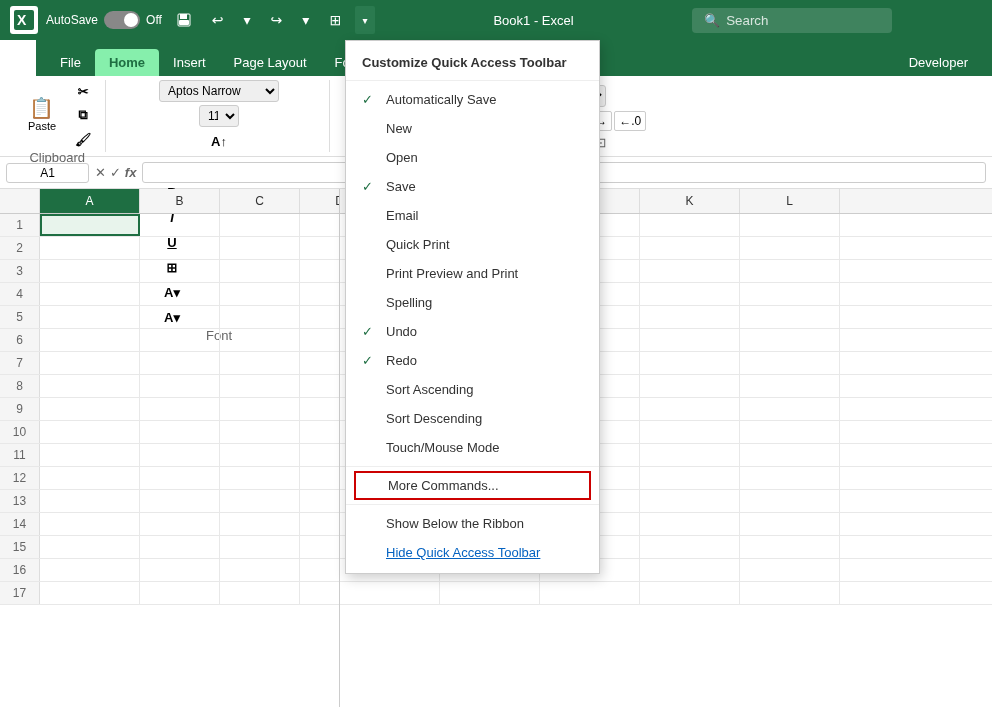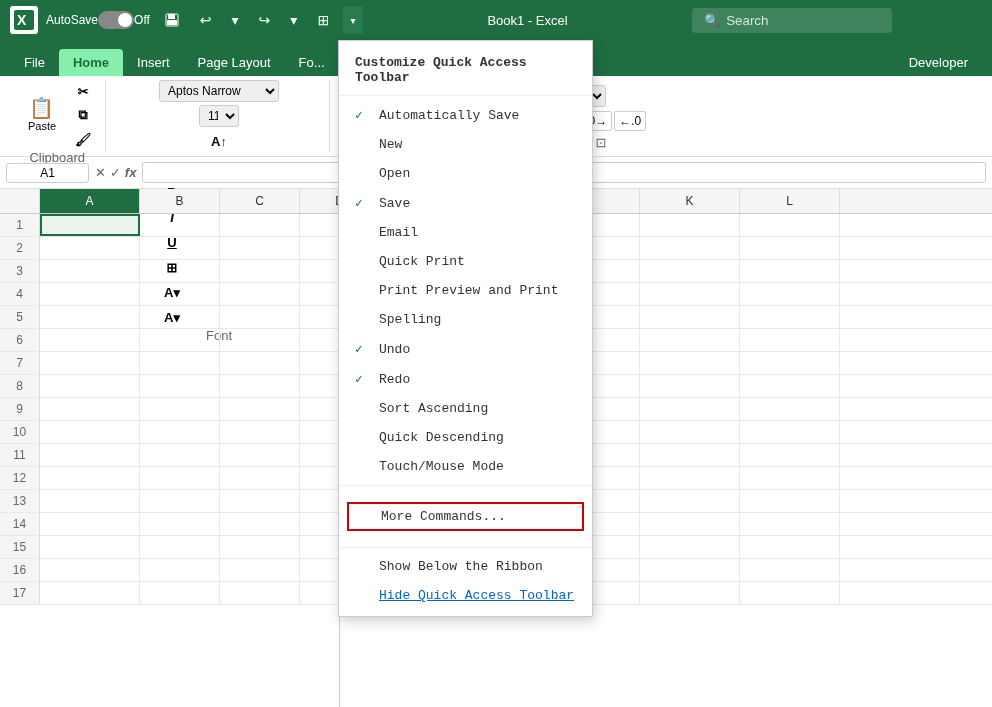--- a/index.html
+++ b/index.html
@@ -21,21 +21,21 @@
       flex: 1;
     }
     .excel-logo {
       width: 28px; height: 28px;
       background: #fff;
       border-radius: 3px;
       display: flex; align-items: center; justify-content: center;
       color: #1e6e42; font-weight: bold; font-size: 14px;
     }
     .autosave-area {
-      display: flex; align-items: center; color: #fff; font-size: 12px;
+      display: flex; align-items: center; gap: 6px; color: #fff; font-size: 12px;
     }
     .toggle-switch {
       background: #888;
       border-radius: 10px;
       width: 36px; height: 18px;
       display: flex; align-items: center;
       padding: 2px;
     }
     .toggle-knob {
       background: #fff;
@@ -66,20 +66,21 @@
     }
     .search-bar input::placeholder { color: rgba(255,255,255,0.8); }
 
     
     .ribbon-tabs {
       background: #1e6e42;
       display: flex;
       align-items: flex-end;
       padding: 0 10px;
       height: 36px;
+      margin-left: 36px;
     }
     .ribbon-tab {
       padding: 6px 14px;
       color: #fff;
       cursor: pointer;
       font-size: 13px;
       border-radius: 4px 4px 0 0;
     }
     .ribbon-tab.active {
       background: #86efac;
@@ -291,28 +292,27 @@
       background: #e8f4ec;
     }
     .cell.col-a { width: 100px; min-width: 100px; }
     .cell.col-b, .cell.col-c, .cell.col-d { width: 80px; min-width: 80px; }
     .cell.col-wide { width: 100px; min-width: 100px; }
 
     
     .dropdown-overlay {
       position: absolute;
       top: 40px;
-      left: 338px;
+      left: 345px;
       background: #fff;
       border: 1px solid #ccc;
       box-shadow: 2px 4px 12px rgba(0,0,0,0.2);
       width: 255px;
       z-index: 1000;
       padding: 6px 0;
-      font-family: Liberation Mono, monospace;
     }
     .dropdown-title {
       font-size: 13px;
       font-weight: 600;
       padding: 8px 16px 10px 16px;
       color: #333;
       border-bottom: 1px solid #eee;
       margin-bottom: 4px;
     }
     .dropdown-item {
@@ -805,28 +805,28 @@
       <div class="dropdown-item">
         <span class="check" style="color: rgb(30, 110, 66);">✓</span>
         <span>Redo</span>
       </div>
       <div class="dropdown-item">
         <span class="check" style="color: rgb(30, 110, 66);"></span>
         <span>Sort Ascending</span>
       </div>
       <div class="dropdown-item">
         <span class="check" style="color: rgb(30, 110, 66);"></span>
-        <span>Quick Descending</span>
+        <span>Sort Descending</span>
       </div>
       <div class="dropdown-item">
         <span class="check" style="color: rgb(30, 110, 66);"></span>
         <span>Touch/Mouse Mode</span>
       </div>
       <hr class="dropdown-divider">
-      <div class="dropdown-item" style="border: 2px solid rgb(204, 0, 0); margin: 16px 8px; padding: 5px 8px;">
+      <div class="dropdown-item" style="border: 2px solid rgb(204, 0, 0); margin: 4px 8px; padding: 5px 8px;">
         <span class="check" style="color: rgb(30, 110, 66);"></span>
         <span>More Commands...</span>
       </div>
       <hr class="dropdown-divider">
       <div class="dropdown-item">
         <span class="check" style="color: rgb(30, 110, 66);"></span>
         <span>Show Below the Ribbon</span>
       </div>
       <div class="dropdown-item" style="color: rgb(5, 99, 193); text-decoration: underline;">
         <span class="check" style="color: rgb(30, 110, 66);"></span>

